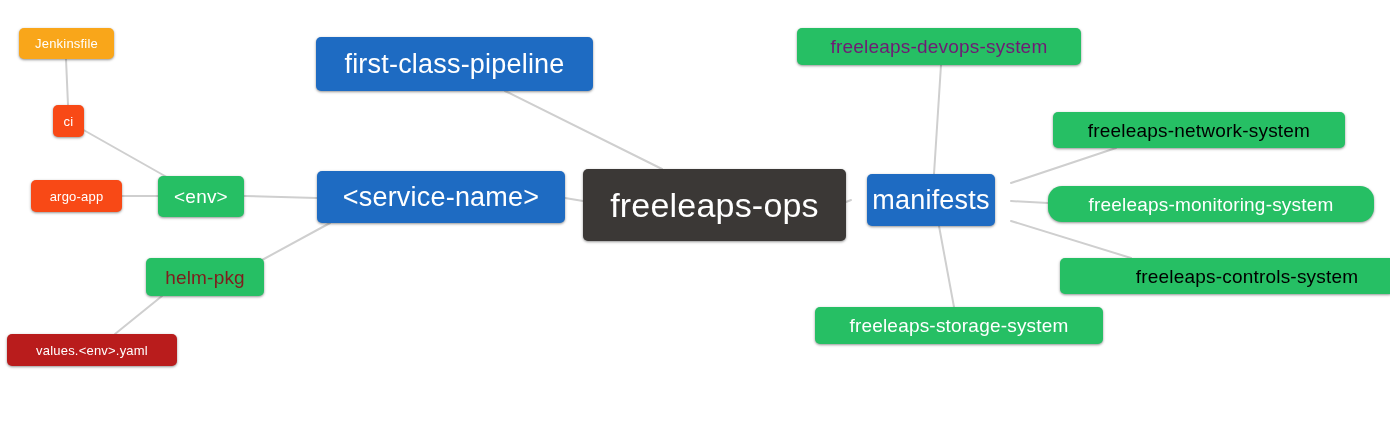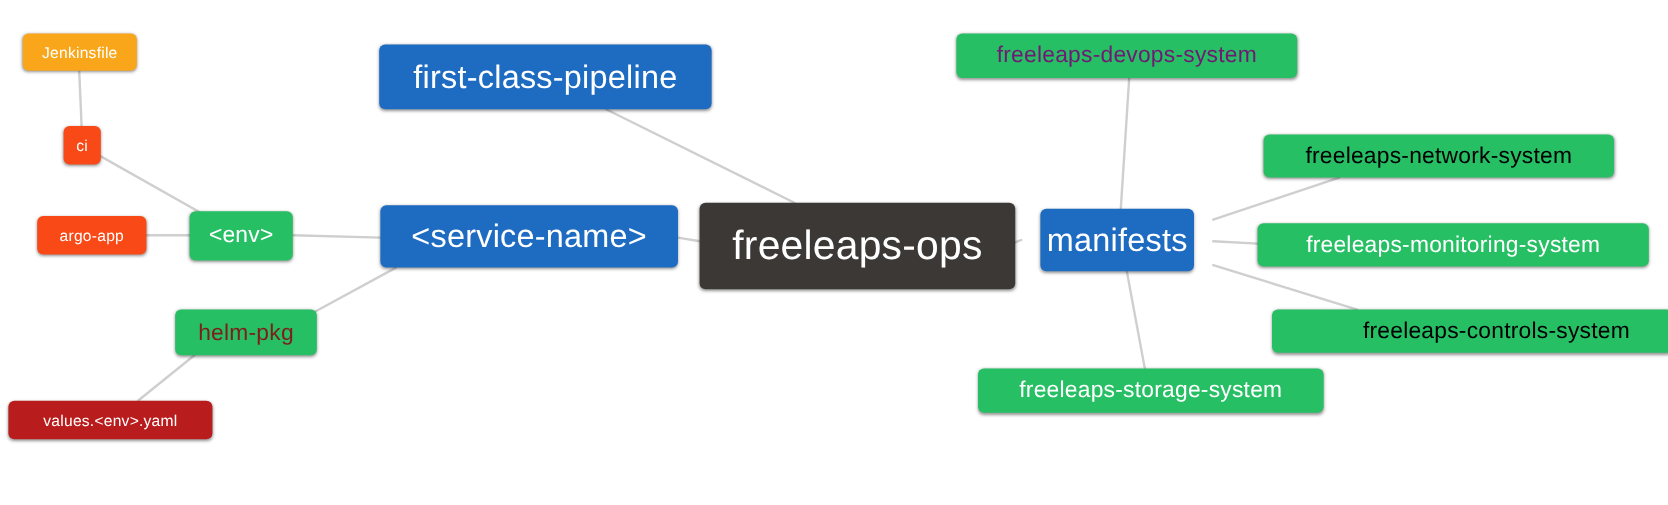--- a/index.html
+++ b/index.html
@@ -64,17 +64,17 @@
       <div class="node" style="left: 31px; top: 180px; width: 91px; height: 32px; font-size: 13px; background: rgb(248, 73, 22); color: rgb(255, 255, 255);">argo-app</div>
       <div class="node" style="left: 158px; top: 176px; width: 86px; height: 41px; font-size: 19px; background: rgb(38, 191, 100); color: rgb(255, 255, 255);">&lt;env&gt;</div>
       <div class="node" style="left: 146px; top: 258px; width: 118px; height: 38px; font-size: 19px; background: rgb(38, 191, 100); color: #7f1d1d;">helm-pkg</div>
       <div class="node" style="left: 7px; top: 334px; width: 170px; height: 32px; font-size: 13px; background: #b91c1c; color: rgb(255, 255, 255);">values.&lt;env&gt;.yaml</div>
       <div class="node" style="left: 316px; top: 37px; width: 277px; height: 54px; font-size: 27px; background: rgb(30, 107, 194); color: rgb(255, 255, 255);">first-class-pipeline</div>
       <div class="node" style="left: 317px; top: 171px; width: 248px; height: 52px; font-size: 27px; background: rgb(30, 107, 194); color: rgb(255, 255, 255);">&lt;service-name&gt;</div>
       <div class="node" style="left: 583px; top: 169px; width: 263px; height: 72px; font-size: 34px; background: rgb(59, 56, 54); color: rgb(255, 255, 255);">freeleaps-ops</div>
       <div class="node" style="left: 851px; top: 174px; width: 128px; height: 52px; font-size: 27px; background: rgb(30, 107, 194); color: rgb(255, 255, 255); margin-left: 16px;">manifests</div>
       <div class="node" style="left: 797px; top: 28px; width: 284px; height: 37px; font-size: 19px; background: rgb(38, 191, 100); color: #701a75;">freeleaps-devops-system</div>
       <div class="node" style="left: 1053px; top: 112px; width: 292px; height: 36px; font-size: 19px; background: rgb(38, 191, 100); color: #000000;">freeleaps-network-system</div>
-      <div class="node" style="left: 1048px; top: 186px; width: 326px; height: 36px; font-size: 19px; background: rgb(38, 191, 100); color: rgb(255, 255, 255);">freeleaps-monitoring-system</div>
+      <div class="node" style="left: 1048px; top: 186px; width: 326px; height: 36px; font-size: 19px; background: rgb(38, 191, 100); color: rgb(255, 255, 255); border-radius: 14px;">freeleaps-monitoring-system</div>
       <div class="node" style="left: 1060px; top: 258px; width: 294px; height: 36px; font-size: 19px; background: rgb(38, 191, 100); color: #000000; padding-left: 40px;">freeleaps-controls-system</div>
       <div class="node" style="left: 815px; top: 307px; width: 288px; height: 37px; font-size: 19px; background: rgb(38, 191, 100); color: rgb(255, 255, 255);">freeleaps-storage-system</div>
     </div>
 </div>
 
 </body></html>

